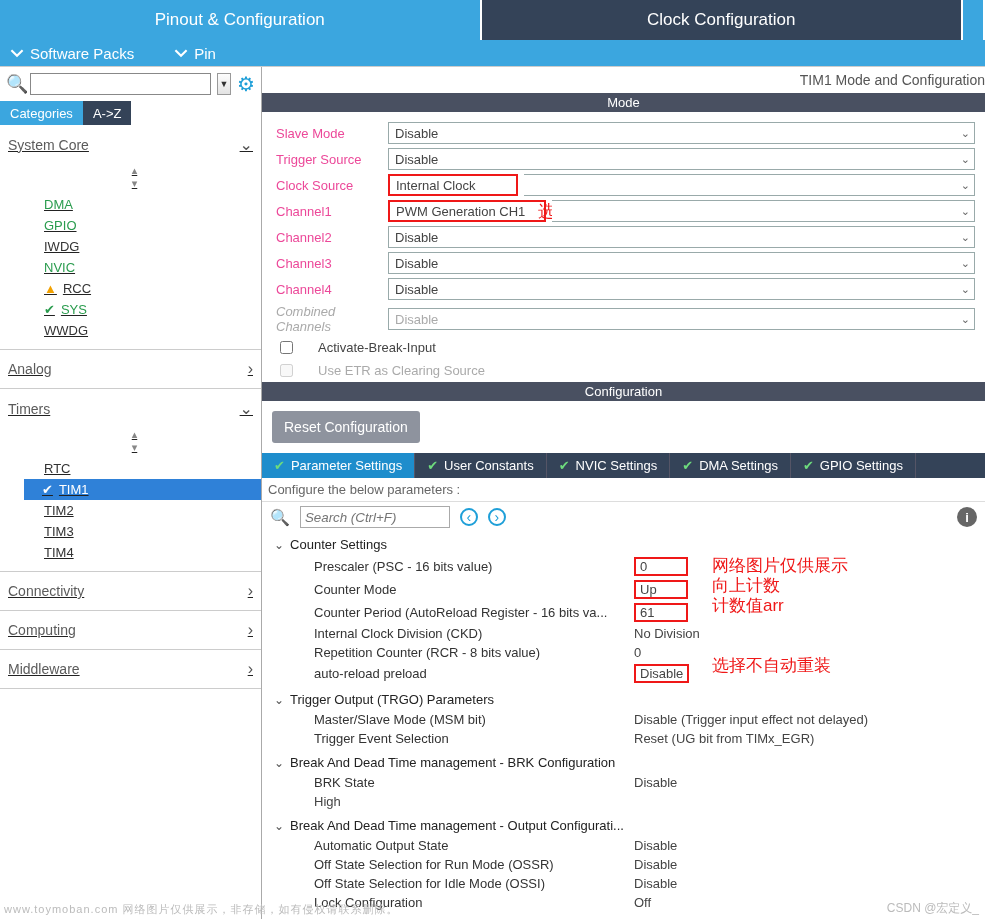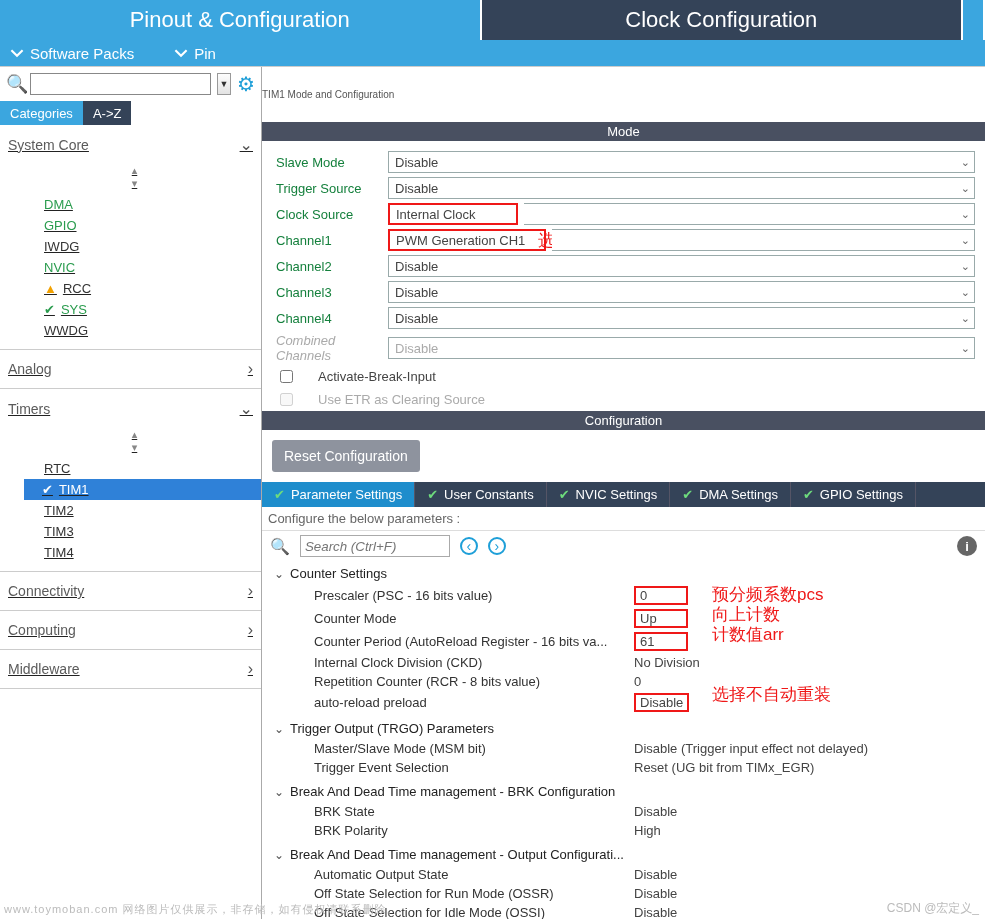--- a/index.html
+++ b/index.html
@@ -1,18 +1,18 @@
 <!DOCTYPE html>
 <html><head>
 <meta charset="utf-8">
 <style>
 * { box-sizing: border-box; font-family: Arial, "Helvetica Neue", sans-serif; }
 body { margin: 0; width: 985px; height: 919px; background: #fff; font-size: 13px; color: #222; overflow: hidden;}
 .top-tabs { display: flex; height: 40px; }
-.top-tabs .tab { flex: 1; display: flex; align-items: center; justify-content: center; color: #fff; font-size: 22px; font-weight: 400; border-right:2px solid #fff;}
+.top-tabs .tab { flex: 1; display: flex; align-items: center; justify-content: center; color: #fff; font-size: 17px; font-weight: 400; border-right:2px solid #fff;}
 .top-tabs .tab.active { background: #3ba6df; }
 .top-tabs .tab.inactive { background: #344358; color:#fff;}
 .top-tabs .tab.inactive.last { background:#3ba6df;}
 .subbar { height: 26px; background: #3ba6df; color: #fff; display: flex; align-items: center; padding: 0 10px; font-size: 15px; gap:40px;}
 .subbar .drop { display:flex; align-items:center; gap:6px; cursor:pointer;}
 .subbar .drop svg{width:14px;height:14px;}
 .main { display: flex; height: calc(919px - 66px); border-top:1px solid #ccc;}
 .sidebar { width: 262px; border-right: 1px solid #aaa; display:flex; flex-direction:column; background:#fff;}
 .searchrow { display:flex; align-items:center; height:34px; padding:4px 6px; gap:6px;}
 .searchrow .mag { color:#1e9fd8; font-size:18px; width:18px; text-align:center;}
@@ -31,24 +31,24 @@
 .catitems { padding:0 0 8px 38px;}
 .catitems .updown{ text-align:center; font-size:11px; color:#888; padding:0 0 4px 0; margin-left:-30px;}
 .catitems .item { padding:3px 6px; font-size:13px; color:#333; display:flex; align-items:center; gap:6px; cursor:pointer;}
 .catitems .item.green { color:#2a9c4e;}
 .catitems .item.sel { background:#2f81d8; color:#fff; margin-left:-14px; padding-left:18px;}
 .catitems .item .warn { color:#f2a100;}
 .catitems .item .ok { color:#2a9c4e;}
 .catitems .item.sel .ok{ color:#fff;}
 .content { flex:1; display:flex; flex-direction:column; overflow:hidden;}
 .sechead { background:#495061; color:#fff; text-align:center; font-size:13px; padding:2px 0;}
-.titlebar { text-align:left; padding:22px 0; color:#555; font-size:10px;}
+.titlebar { text-align:right; padding:5px 0; color:#555; font-size:14px;}
 .modepane { padding:6px 10px 4px 14px; overflow:auto; max-height:270px; background:#fff;}
 .row { display:flex; align-items:center; margin:4px 0; gap:6px;}
-.row .lbl { width:106px; color:#15803d; font-size:13px;}
+.row .lbl { width:106px; color:#ec4899; font-size:13px;}
 .row .lbl.disabled{ color:#aaa; font-style:italic;}
 .row .sel { flex:1; border:1px solid #9aa; height:22px; background:#fff; display:flex; align-items:center; padding:0 6px; color:#444; position:relative; font-size:13px;}
 .row .sel .dd{ position:absolute; right:4px; color:#666; font-size:11px;}
 .row .sel.red { border:2px solid #ef1818;}
 .row .cb { display:flex; align-items:center; gap:22px; color:#444;}
 .row .cb.disabled{color:#aaa;}
 .row .annot { color:#ef1818; font-size:17px; position:absolute; white-space:nowrap;}
 .modepane .row{position:relative;}
 .configpane{display:flex; flex-direction:column; flex:1; overflow:hidden;}
 .resetbtn-row{padding:10px;}
@@ -314,21 +314,21 @@
             </div>
           <div class="prow">
               <span class="plbl">Repetition Counter (RCR - 8 bits value)</span>
               <span class="pval">0</span>
             </div>
           <div class="prow">
               <span class="plbl">auto-reload preload</span>
               <span class="pval red">Disable</span>
             </div>
         </div>
-        <span class="annot2" style="top:22px;left:450px">预分频系数pcs</span>
+        <span class="annot2" style="top:22px;left:450px">网络图片仅供展示</span>
         <span class="annot2" style="top:42px;left:450px">向上计数</span>
         <span class="annot2" style="top:62px;left:450px">计数值arr</span>
         <span class="annot2" style="top:122px;left:450px">选择不自动重装</span>
 
         <div class="pgroup">
           <div class="ghead">
               <span class="tg">⌄</span>
               <span>Trigger Output (TRGO) Parameters</span>
             </div>
           <div class="prow">
@@ -343,21 +343,20 @@
         <div class="pgroup">
           <div class="ghead">
               <span class="tg">⌄</span>
               <span>Break And Dead Time management - BRK Configuration</span>
             </div>
           <div class="prow">
               <span class="plbl">BRK State</span>
               <span class="pval">Disable</span>
             </div>
           <div class="prow">
-              <span class="plbl">BRK Polarity</span>
               <span class="pval">High</span>
             </div>
         </div>
         <div class="pgroup">
           <div class="ghead">
               <span class="tg">⌄</span>
               <span>Break And Dead Time management - Output Configurati...</span>
             </div>
           <div class="prow">
               <span class="plbl">Automatic Output State</span>

